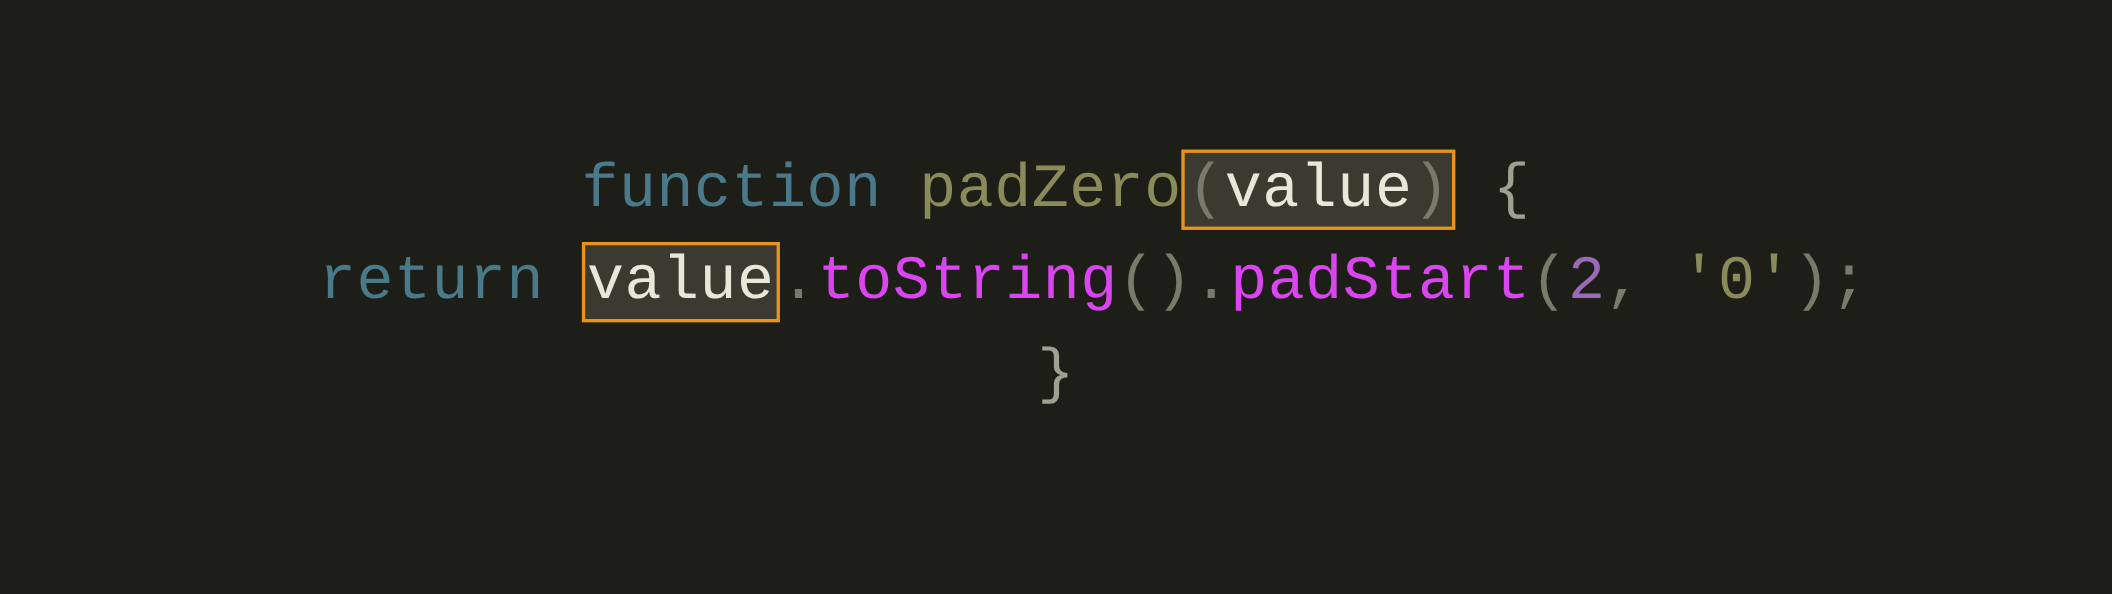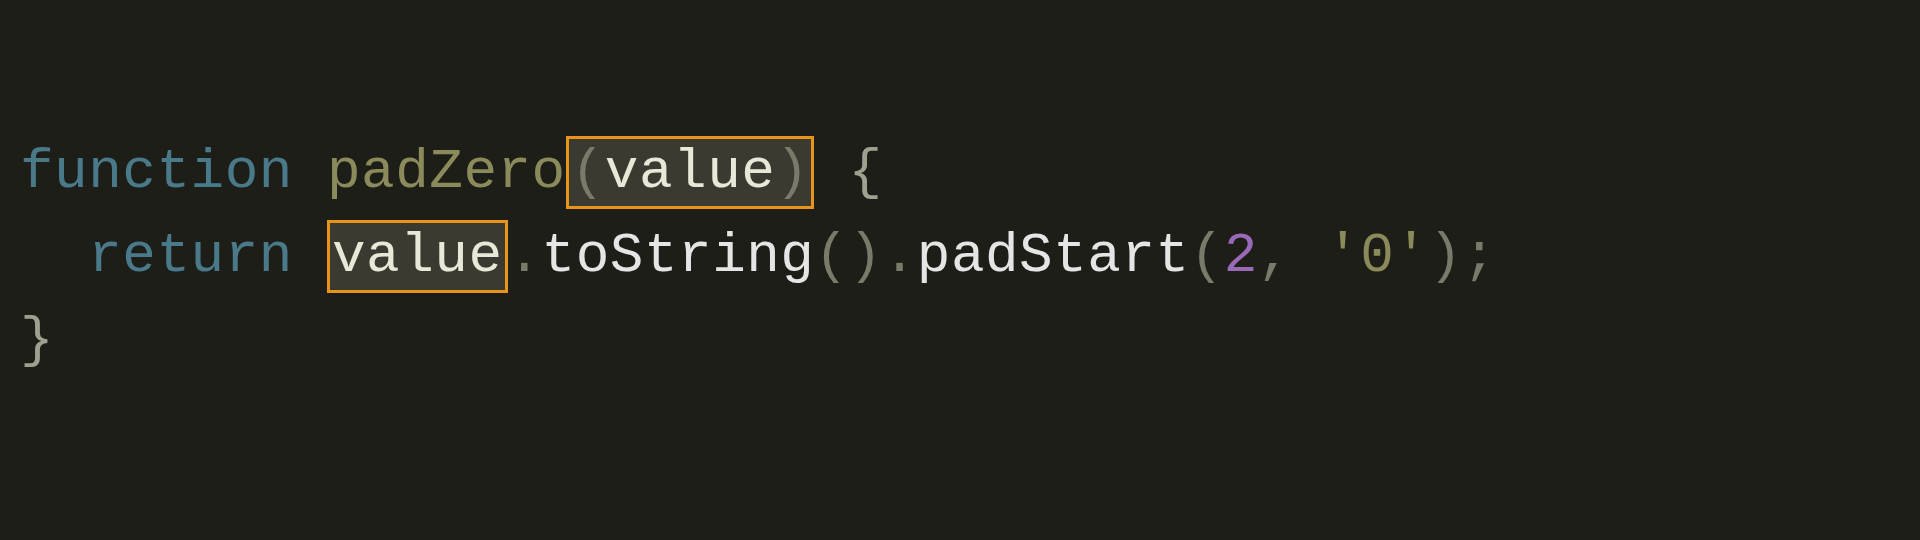--- a/index.html
+++ b/index.html
@@ -14,20 +14,21 @@
       font-family: 'Consolas', 'Monaco', 'Courier New', monospace;
       font-size: 56px;
       line-height: 1.5;
       padding: 130px 20px 0 20px;
       overflow: hidden;
       position: relative;
     }
     .code-line {
       white-space: pre;
       letter-spacing: 0.5px;
+      text-align: center;
     }
     .keyword {
       color: #4a7a8a;
     }
     .function-name {
       color: #8a8a5a;
     }
     .param-highlight {
       color: #e8e8d8;
       background-color: #3a3a30;
@@ -44,21 +45,21 @@
       display: inline-block;
       line-height: 1.2;
     }
     .punct {
       color: #7a7a6a;
     }
     .brace {
       color: #a0a090;
     }
     .method {
-      color: #e5e5e5;
+      color: #d946ef;
     }
     .number {
       color: #9a6ab8;
     }
     .string {
       color: #8a8a5a;
     }
     .paren {
       color: #7a7a6a;
     }

